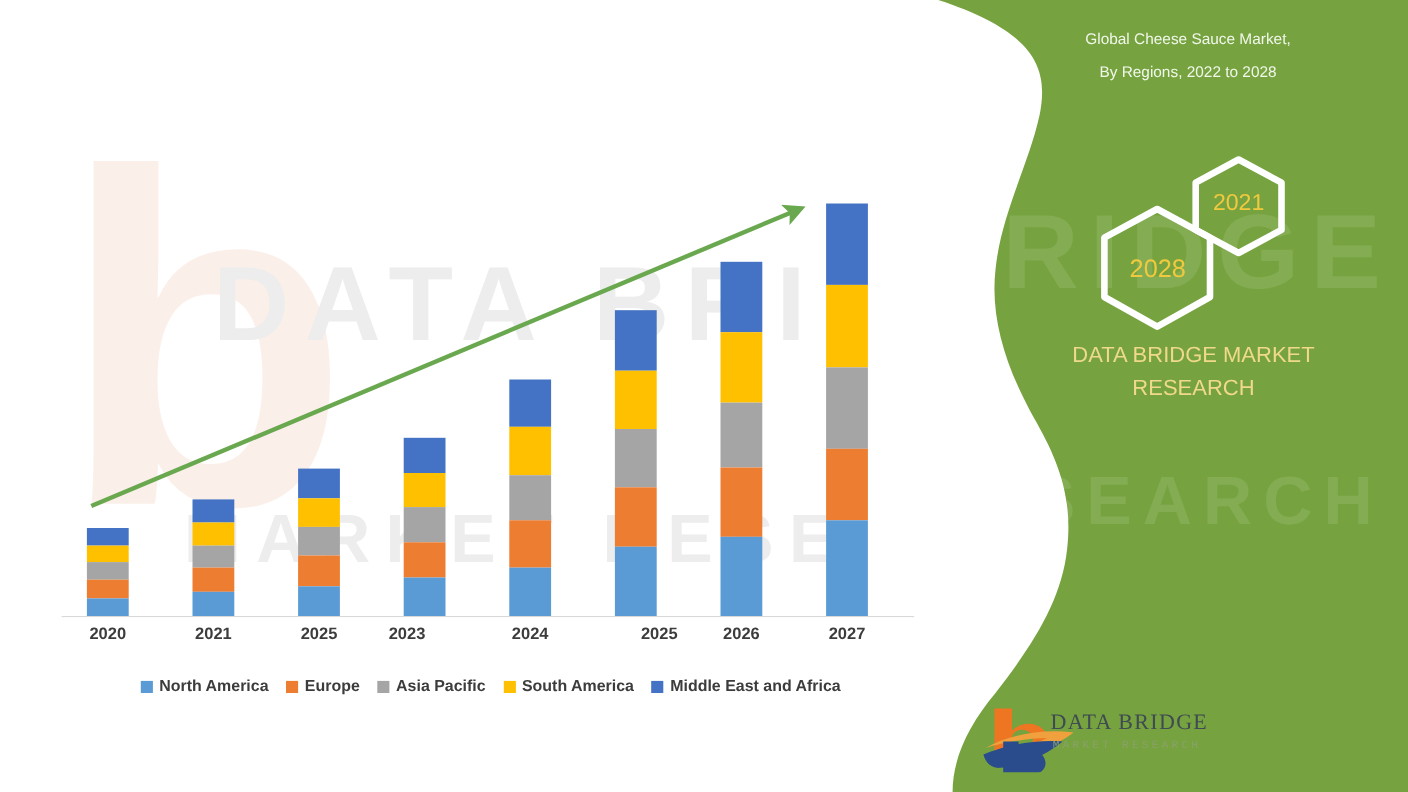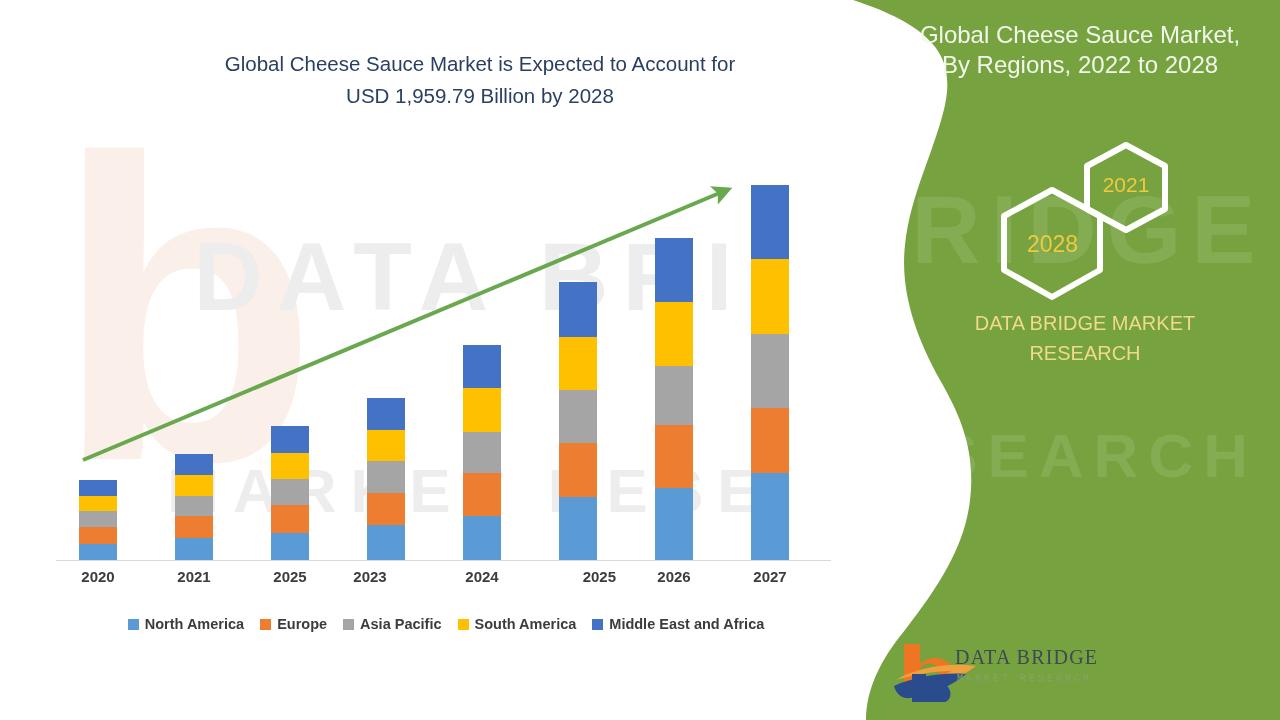--- a/index.html
+++ b/index.html
@@ -64,21 +64,21 @@
   .panel-text {
     position: absolute;
     text-align: center;
     color: #f2f7ec;
     pointer-events: auto;
   }
   #panel-title {
     left: 900px;
     top: 20px;
     width: 360px;
-    font-size: 24px;
+    font-size: 14px;
     line-height: 30px;
   }
   #panel-brand {
     left: 950px;
     top: 308px;
     width: 270px;
     font-size: 20px;
     line-height: 30px;
     color: #f0d98a;
   }
@@ -256,24 +256,20 @@
       <polygon points="57,5 105,31 105,85 57,112 9,85 9,31" fill="none" stroke="#ffffff" stroke-width="6" stroke-linejoin="round"></polygon>
     </svg>
     <div class="hex-label">2028</div>
   </div>
 
   <div class="panel-text" id="panel-brand">
     <div>DATA BRIDGE MARKET</div>
     <div>RESEARCH</div>
   </div>
 
-  <div id="chart-title">
-    <div>Global Cheese Sauce Market is Expected to Account for</div>
-    <div>USD 1,959.79 Billion by 2028</div>
-  </div>
 
   <div id="plot">
       <div class="bar" style="left: 23px;">
         <div class="seg" title="North America 2020" style="height: 16px; background: rgb(91, 155, 213);"></div>
         <div class="seg" title="Europe 2020" style="height: 17px; background: rgb(237, 125, 49);"></div>
         <div class="seg" title="Asia Pacific 2020" style="height: 16px; background: rgb(165, 165, 165);"></div>
         <div class="seg" title="South America 2020" style="height: 15px; background: rgb(255, 192, 0);"></div>
         <div class="seg" title="Middle East and Africa 2020" style="height: 16px; background: rgb(68, 114, 196);"></div>
       </div>
       <div class="bar" style="left: 119px;">

